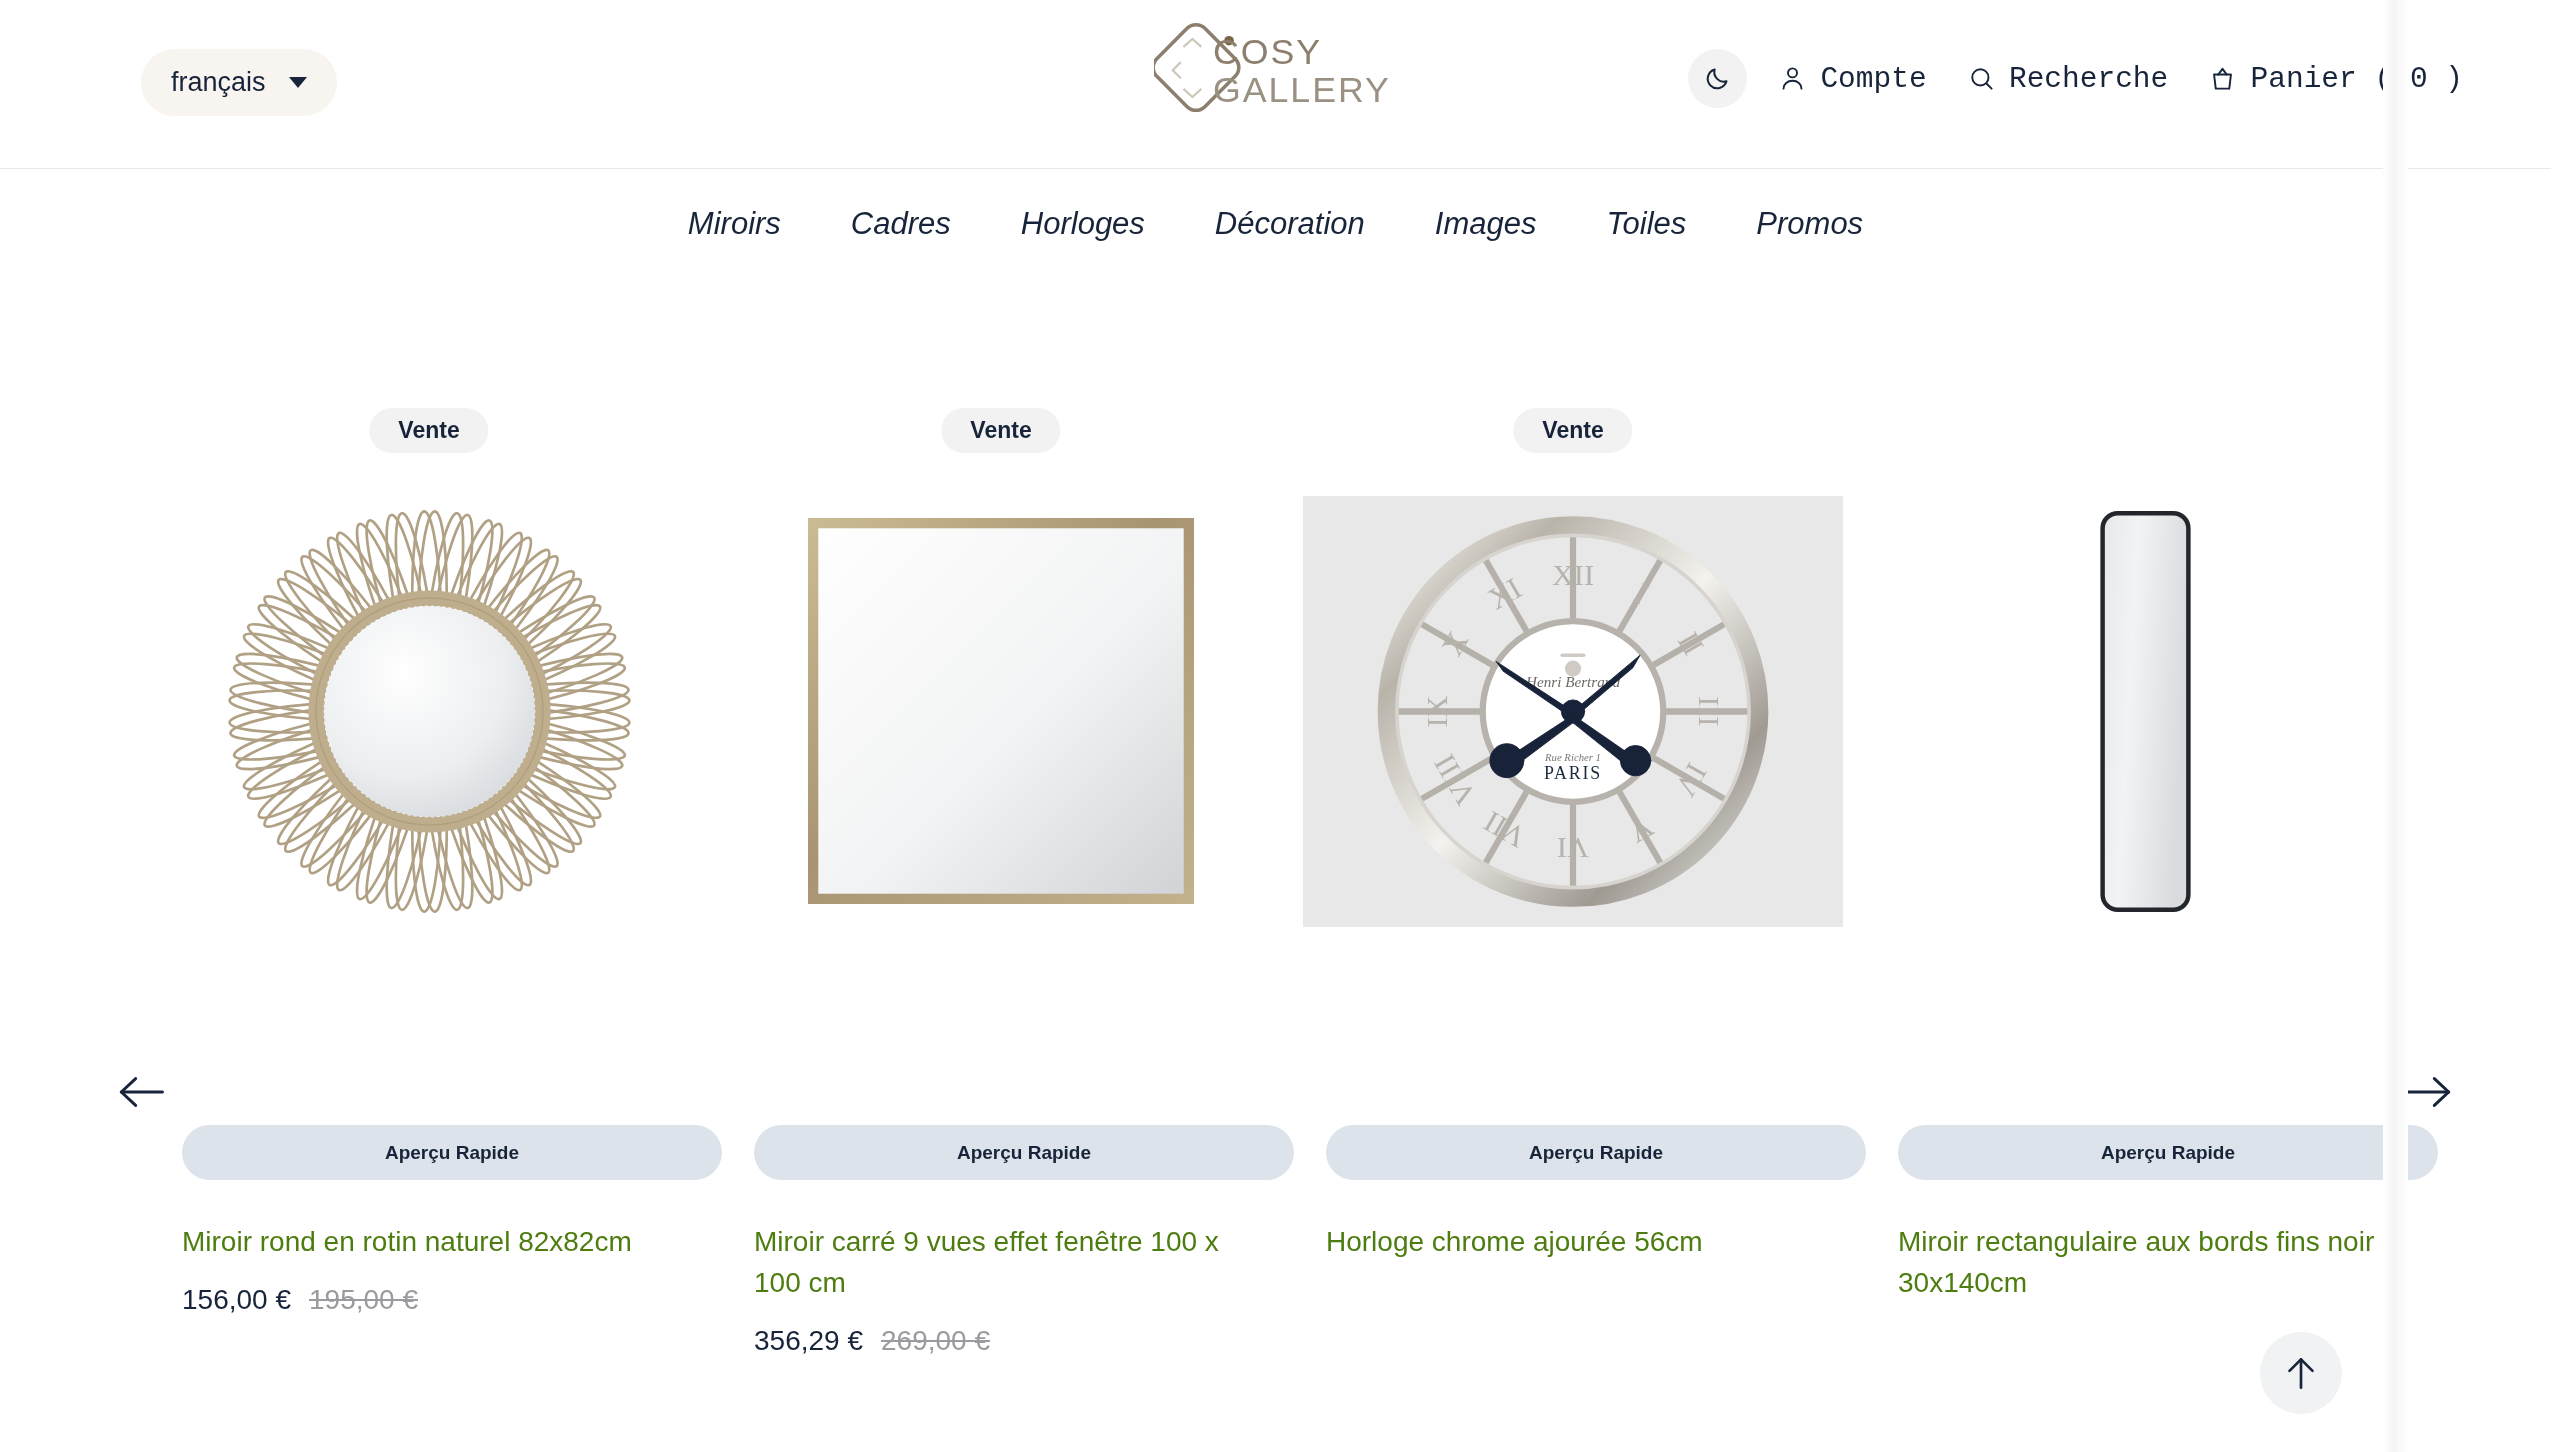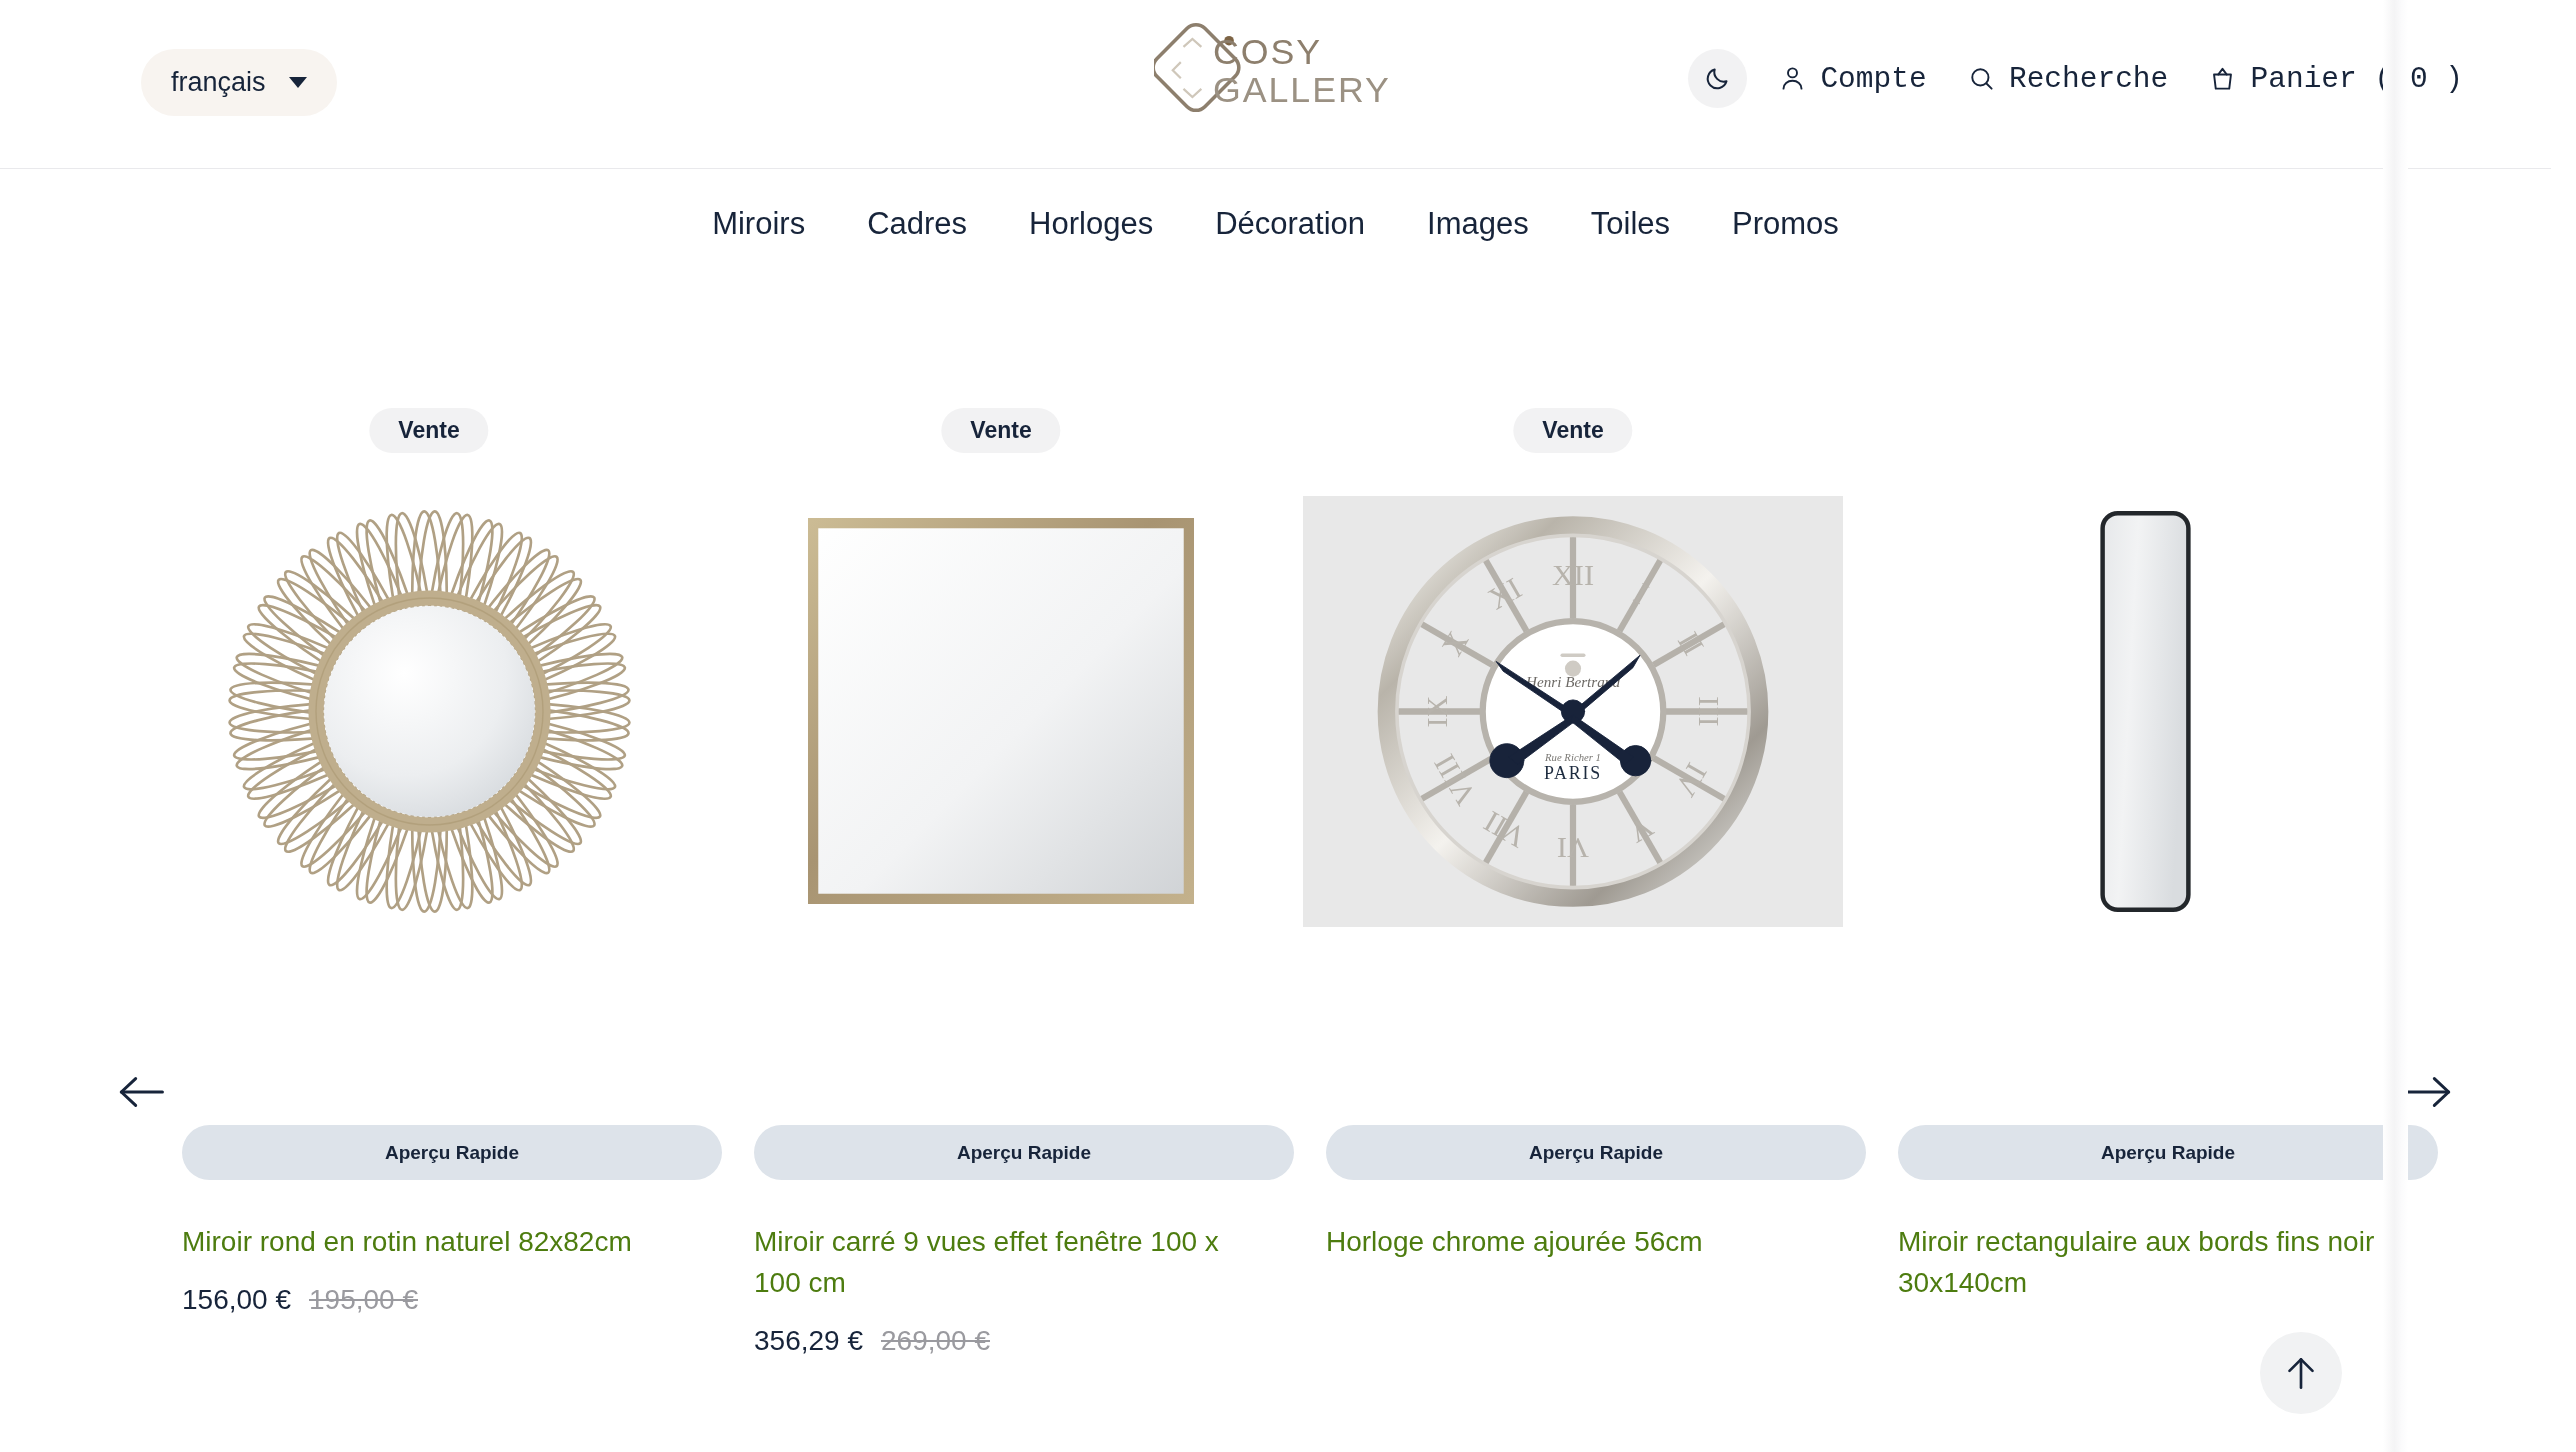--- a/index.html
+++ b/index.html
@@ -60,21 +60,21 @@
     display: flex; align-items: center; gap: 14.3px;
     font-size: 29.5px; color: #17243a; cursor: pointer;
     margin-right: 41px; white-space: nowrap;
   }
   .hdr-link:last-child { margin-right: 0; }
   .hdr-link svg { display: block; }
 
   
   .nav {
     position: absolute; top: 206px; left: 0; width: 2551px;
-    display: flex; justify-content: center; align-items: flex-start; gap: 0;
+    display: flex; justify-content: center; align-items: flex-start; gap: 8px; font-style: italic;
   }
   .nav a {
     font-size: 31px; color: #17243a; text-decoration: none;
     padding: 0 31px; cursor: pointer; white-space: nowrap;
   }
 
   
   .carousel {
     position: absolute; top: 376px; left: 0; width: 2551px; height: 966px;
   }

